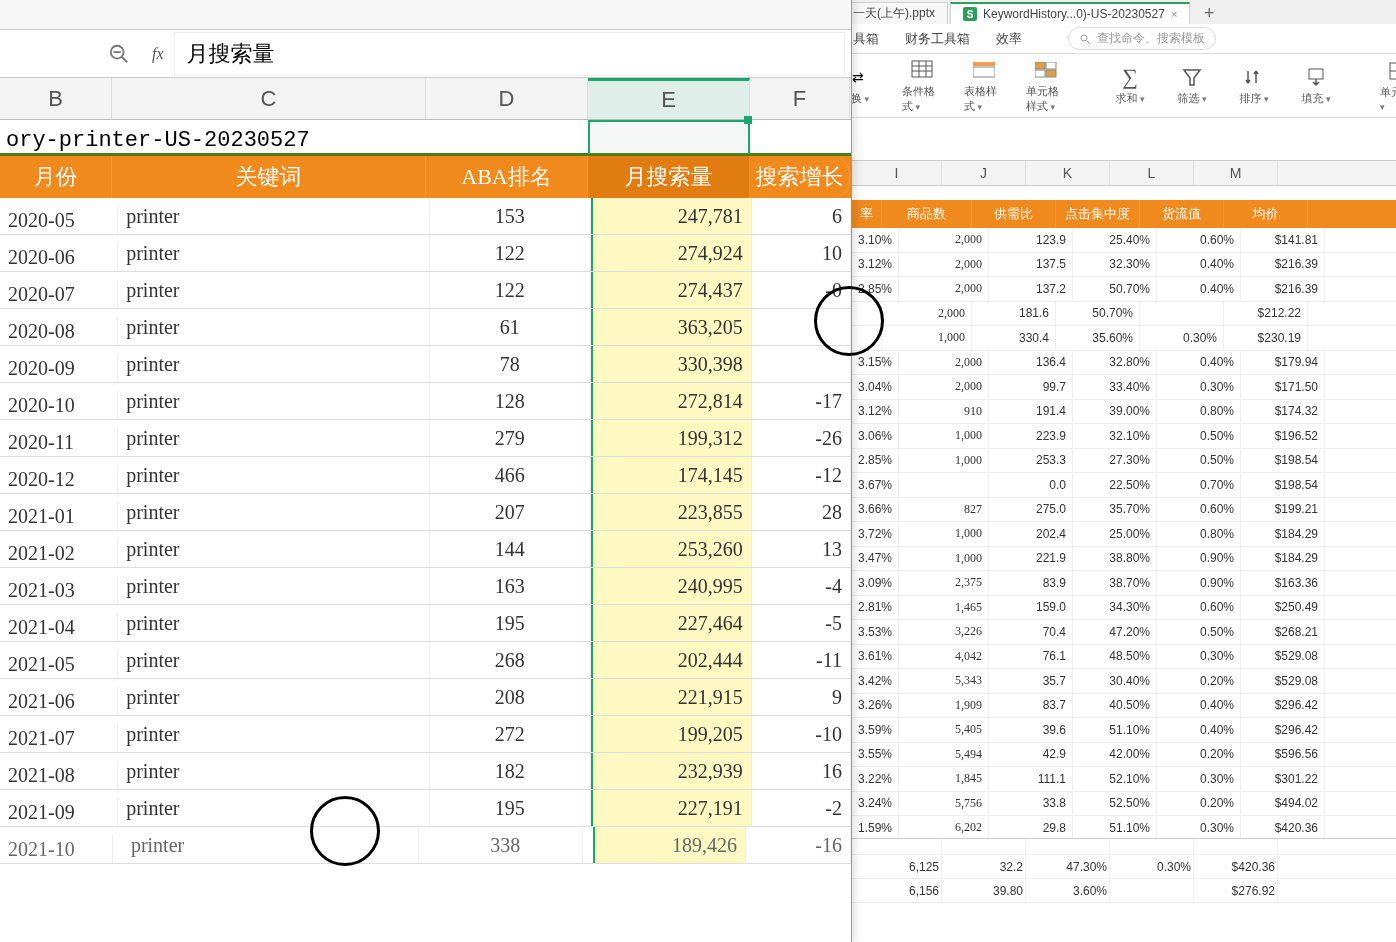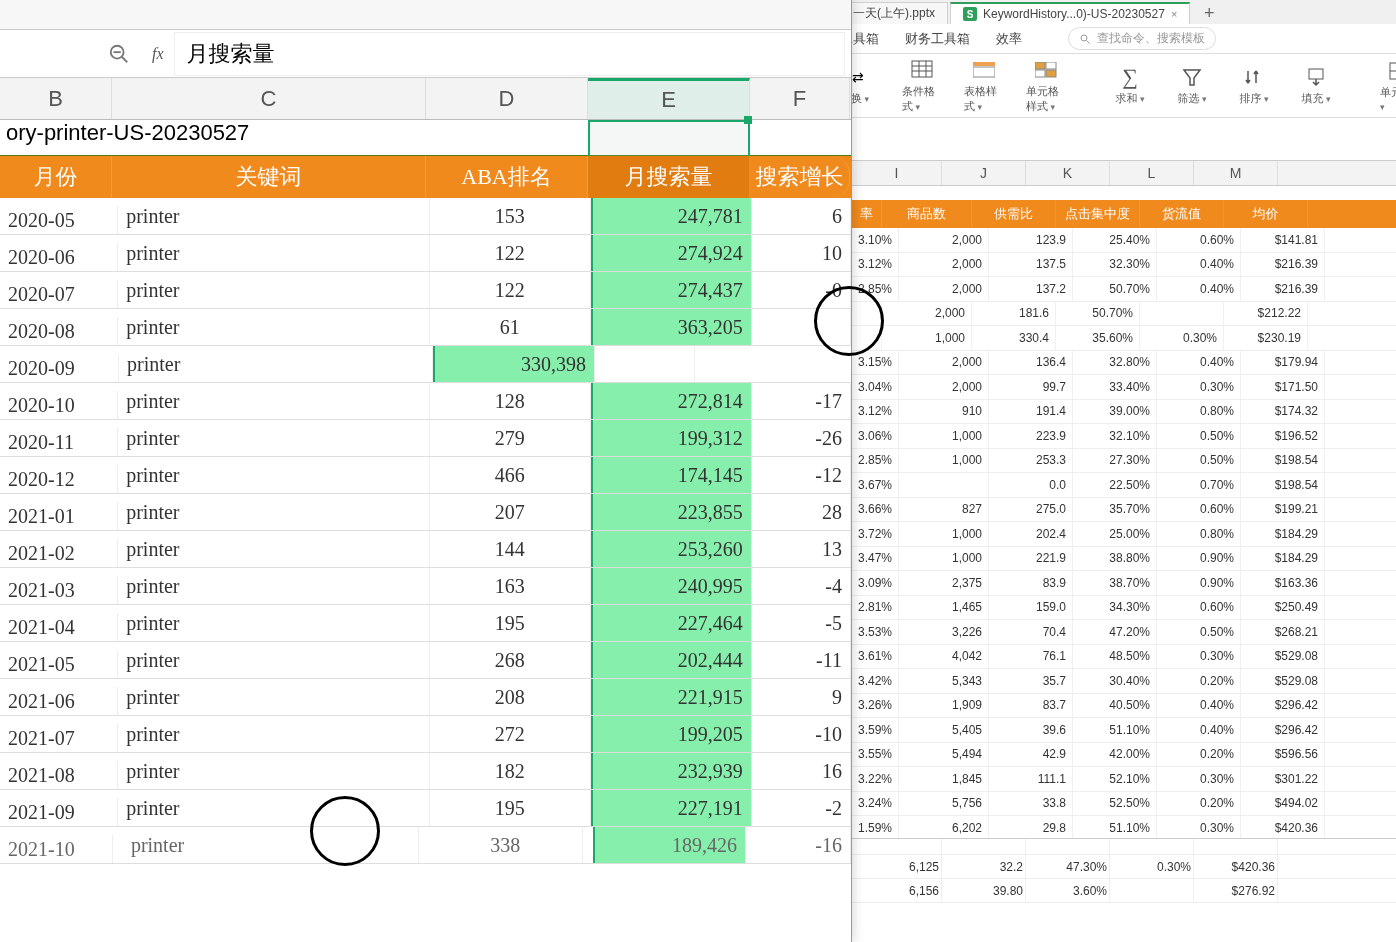--- a/index.html
+++ b/index.html
@@ -13,30 +13,30 @@
   }
   .front-top { height: 30px; background: #f7f7f7; border-bottom: 1px solid #ccc; }
   .formula-bar { display: flex; align-items: center; height: 48px; padding: 4px 6px; background:#fff; border-bottom:1px solid #ccc; }
   .fb-zoom { width:26px; height:26px; display:flex; align-items:center; justify-content:center; margin:0 10px 0 100px; }
   .fb-fx { font-style: italic; font-family: "Times New Roman", serif; font-size: 16px; color:#555; margin: 0 10px; }
   .fb-input { flex:1; border:1px solid #eee; padding:6px 12px; font-size: 22px; font-family: "SimSun", serif; }
   .col-headers { display:flex; height:42px; border-bottom:1px solid #bbb; background:#f3f3f3;}
   .col-headers div { display:flex; align-items:center; justify-content:center; font-size:22px; color:#555; border-right:1px solid #ddd; }
   .colB{ width:112px; } .colC{ width:314px; } .colD{ width:162px; } .colE{ width:162px; } .colF{ width:100px; }
   .sel-col { background:#dfeee8; border-top:3px solid #1aa86a; }
-  .title-row { height:36px; padding-left:6px; font-family:Liberation Sans, sans-serif; font-size:22px; display:flex; align-items:flex-start; border-bottom:1px solid #4d7c0f; position:relative;}
+  .title-row { height:36px; padding-left:6px; font-family:Liberation Mono, monospace; font-size:22px; display:flex; align-items:flex-end; border-bottom:3px solid #4d7c0f; position:relative;}
   .title-row .sel-overlay{ position:absolute; left:588px; width:162px; top:0; bottom:-1px; background:rgba(180,200,190,0.15); border-left:2px solid #1aa86a; border-right:2px solid #1aa86a; border-top:2px solid #1aa86a;}
   .title-row .sel-handle{ position:absolute; left:744px; top:-4px; width:8px; height:8px; background:#1aa86a;}
   .hdr-row { display:flex; height:42px; background:#f08a1d; color:#fff; font-size:22px; font-family:"SimSun","Microsoft YaHei",serif;}
   .hdr-row > div{ display:flex; align-items:center; justify-content:center; border-right:1px solid rgba(255,255,255,0.15);}
   .hdrB{width:112px;} .hdrC{width:314px;} .hdrD{width:162px;} .hdrE{width:162px;background:#e07c10;} .hdrF{width:100px;border-radius:18px;}
   .data-rows { }
   .drow { display:flex; height:37px; border-bottom:1px solid #ddd; font-size:20px; color:#333; font-family:"SimSun",serif;}
   .drow > div { display:flex; align-items:center; border-right:1px solid #eee; padding:0 8px;}
-  .cB{width:119px;margin-top:8px;} .cC{width:314px;} .cD{width:162px;justify-content:center;} .cE{width:162px;justify-content:flex-end; background:#86efac; border-left:2px solid #1aa86a; border-right:2px solid #1aa86a;} .cF{width:100px;justify-content:flex-end;}
+  .cB{width:119px;margin-top:8px;} .cC{width:314px;} .cD{width:162px;justify-content:center;} .cE{width:162px;justify-content:flex-end; background:#fef9c3; border-left:2px solid #1aa86a; border-right:2px solid #1aa86a;} .cF{width:100px;justify-content:flex-end;}
   .drow:last-child{ color:#666;gap:10px; }
 
   
   .back-sheet { position:absolute; left:0; top:0; width:1396px; height:942px; background:#fff; z-index:5; }
   
   .tab-bar { position:absolute; left:0; top:0; height:24px; width:100%; background:#f0f0f0; display:flex; align-items:flex-end; padding-left:840px;}
   .tab { height:22px; padding:2px 12px; font-size:12px; color:#444; display:flex; align-items:center; gap:6px; border:1px solid #d0d0d0; border-bottom:none; background:#f7f7f7; margin-right:2px;}
   .tab.active { background:#fff; border-top:2px solid #2e9e5b; font-weight:500;}
   .tab .close-x { color:#888; font-size:11px;}
   .tab .wps-badge{ display:inline-flex; width:14px; height:14px; background:#2e9e5b; color:#fff; font-size:10px; align-items:center; justify-content:center; border-radius:2px; font-weight:bold;}
@@ -55,21 +55,21 @@
   .back-colhdr div{ flex:0 0 84px; display:flex; align-items:center; justify-content:center; font-size:14px; border-right:1px solid #ddd; color:#555;}
   .back-colhdr div.colI{flex-basis:90px;}
   
   .back-orange { position:absolute; top:200px; left:852px; right:0; height:28px; background:#f08a1d; color:#fff; display:flex;}
   .back-orange div{ display:flex; align-items:center; justify-content:center; font-size:13px; border-right:1px solid rgba(255,255,255,0.1);}
   .bo-partial{flex:0 0 30px;} .bo-I{flex:0 0 90px;} .bo-J{flex:0 0 84px;} .bo-K{flex:0 0 84px;} .bo-L{flex:0 0 84px;} .bo-M{flex:0 0 84px;}
   
   .back-data { position:absolute; top:228px; left:852px; right:0;}
   .brow { display:flex; height:24.5px; border-bottom:1px solid #eee; font-size:12px; color:#333;}
   .brow > div{ display:flex; align-items:center; justify-content:flex-end; padding:0 6px; border-right:1px solid #f0f0f0;}
-  .bH{flex:0 0 30px;} .bI{flex:0 0 90px;} .bJ{flex:0 0 84px;} .bK{flex:0 0 84px;} .bL{flex:0 0 84px;} .bM{flex:0 0 84px;}
+  .bH{flex:0 0 30px;} .bI{flex:0 0 90px;font-family:Liberation Serif, serif;} .bJ{flex:0 0 84px;} .bK{flex:0 0 84px;} .bL{flex:0 0 84px;} .bM{flex:0 0 84px;}
   
   .bottom-peek { position:absolute; left:0; right:0; top:838px; background:#fff; z-index:15; border-top:1px solid #ccc;}
   .bprow { display:flex; height:24px; border-bottom:1px solid #eee; font-size:12px; color:#333;}
   .bprow > div{display:flex; align-items:center; padding:0 2px; border-right:1px solid #eee;}
   .bp-rn{flex:0 0 34px; background:#f3f3f3; justify-content:center; color:#666; border-right:1px solid #ccc;}
   .bp-rn.sel{background:#cce3d8;}
   .bp-A{flex:0 0 64px;} .bp-B{flex:0 0 82px;} .bp-C{flex:0 0 134px;} .bp-D{flex:0 0 134px;justify-content:flex-end;} .bp-E{flex:0 0 134px;justify-content:flex-end; background:#eef3f0;} .bp-F{flex:0 0 100px;justify-content:flex-end;} .bp-G{flex:0 0 100px;justify-content:flex-end;} .bp-H{flex:0 0 70px;justify-content:flex-end;} .bp-I{flex:0 0 90px;justify-content:flex-end;} .bp-J{flex:0 0 84px;justify-content:flex-end;} .bp-K{flex:0 0 84px;justify-content:flex-end;} .bp-L{flex:0 0 84px;justify-content:flex-end;} .bp-M{flex:0 0 84px;justify-content:flex-end;}
 
   
   .anno-circle { position:absolute; width:70px; height:70px; border:3px solid #000; border-radius:50%; z-index:50; background:transparent;}
@@ -475,20 +475,21 @@
       <div class="drow">
         <div class="cB">2020-08</div>
         <div class="cC">printer</div>
         <div class="cD">61</div>
         <div class="cE">363,205</div>
         <div class="cF"></div>
       </div>
       <div class="drow">
         <div class="cB">2020-09</div>
         <div class="cC">printer</div>
+        <div class="cD">78</div>
         <div class="cE">330,398</div>
         <div class="cF"></div>
       </div>
       <div class="drow">
         <div class="cB">2020-10</div>
         <div class="cC">printer</div>
         <div class="cD">128</div>
         <div class="cE">272,814</div>
         <div class="cF">-17</div>
       </div>

